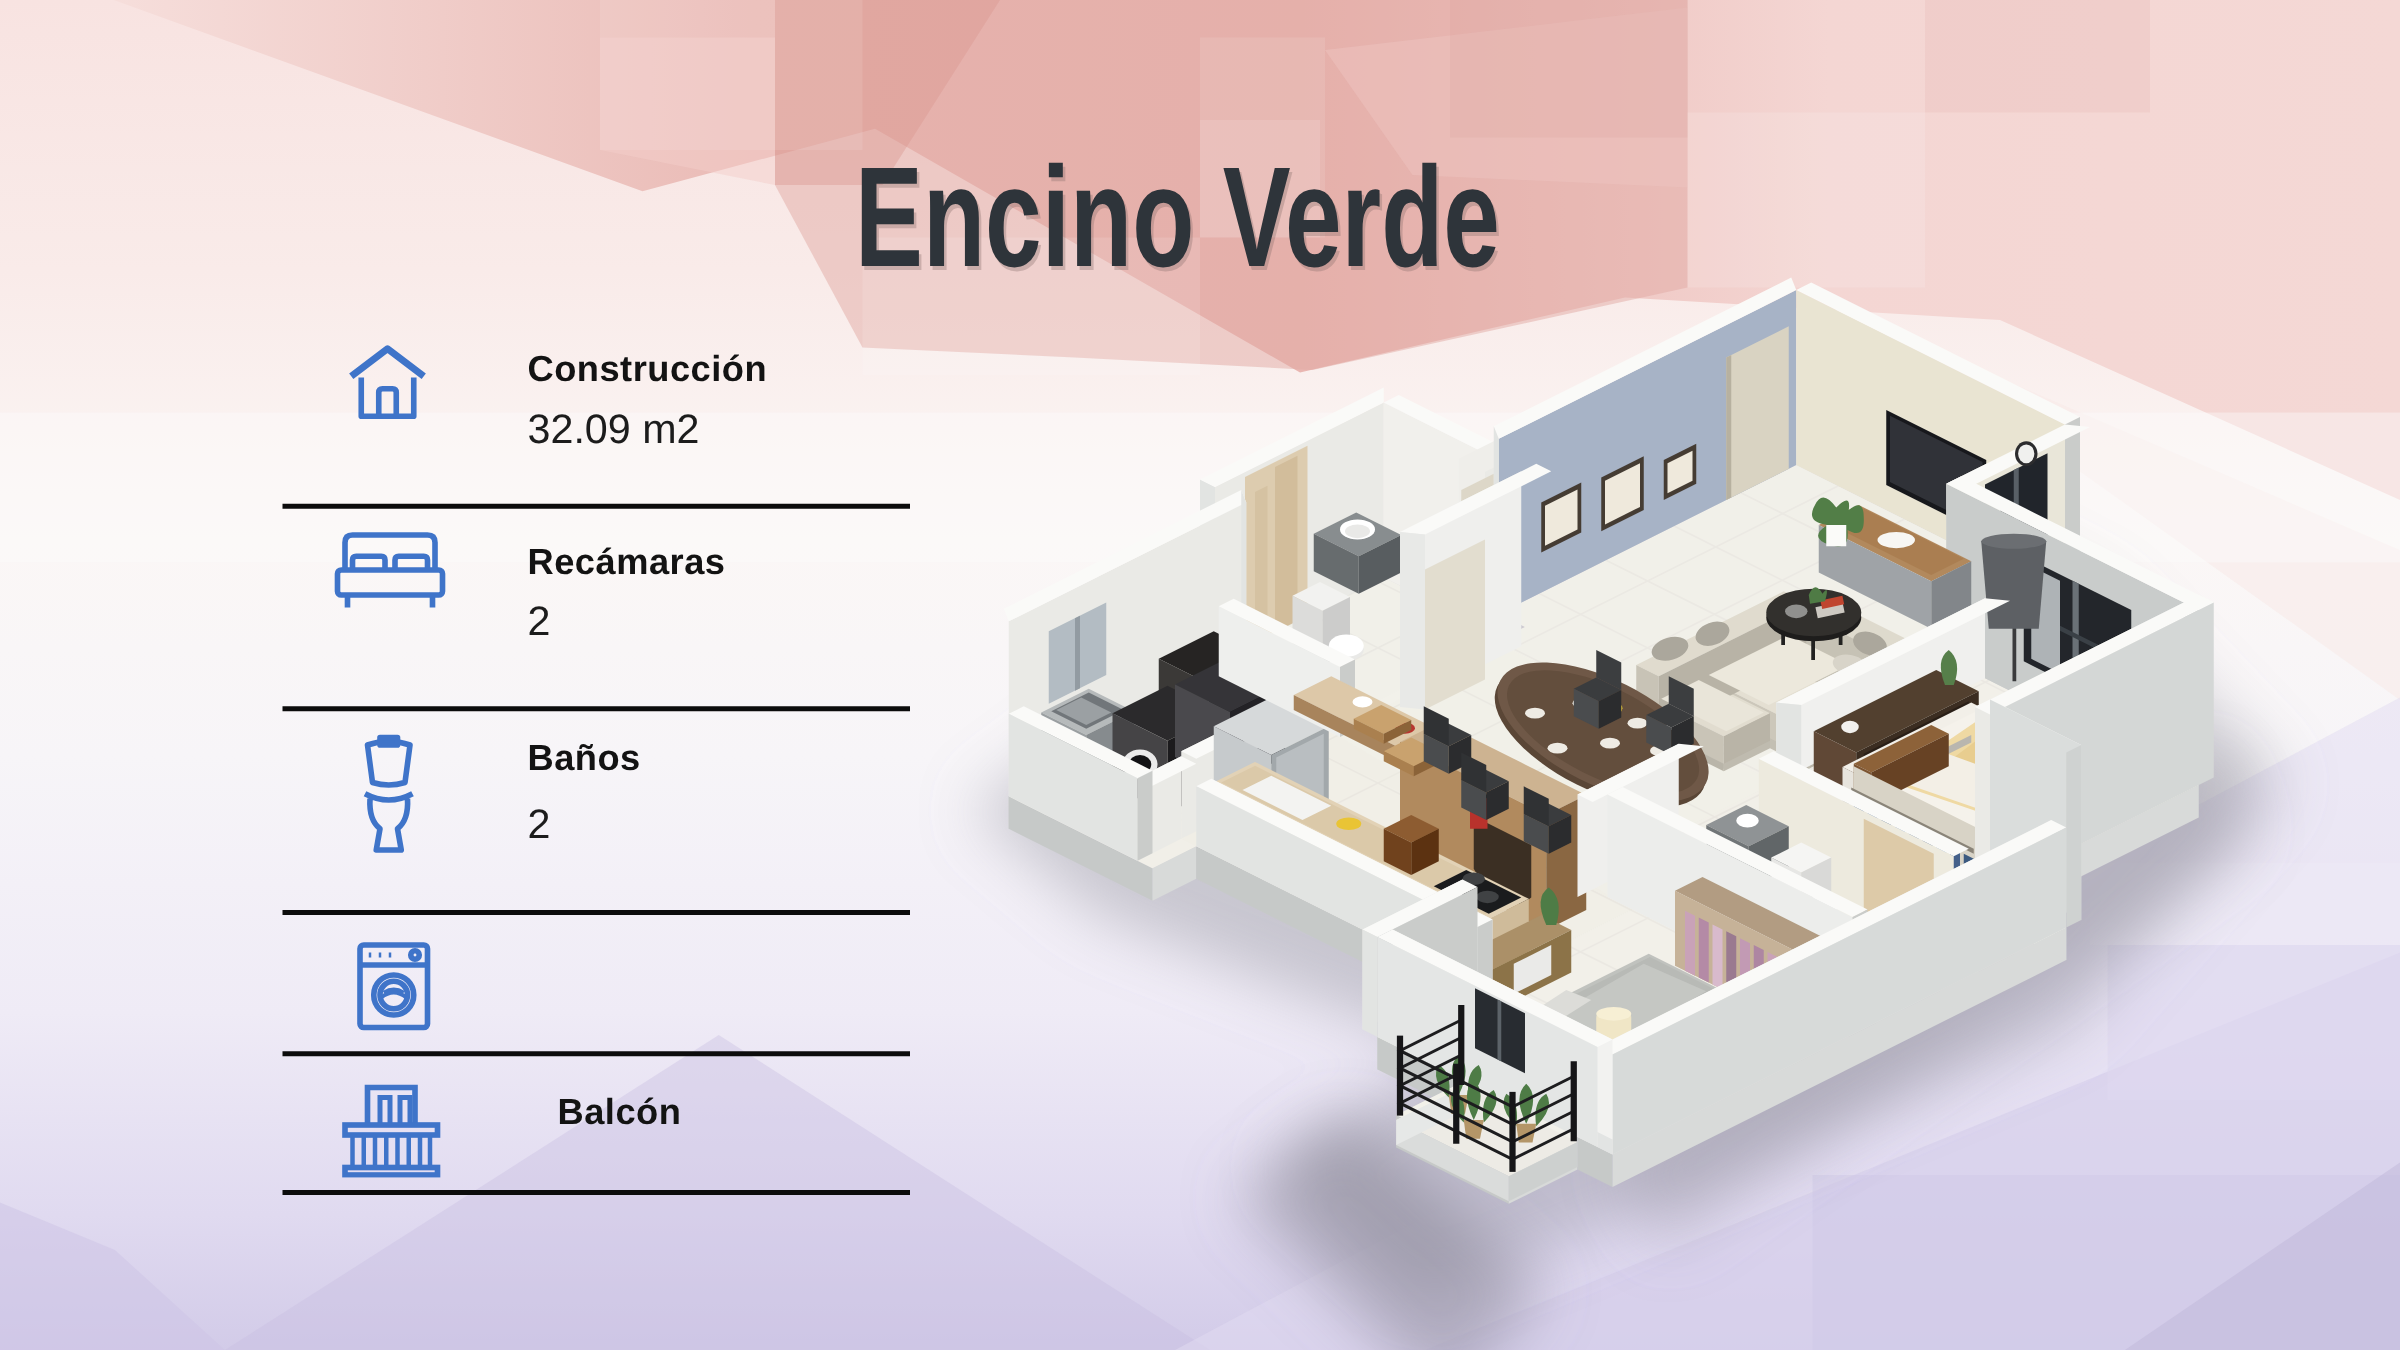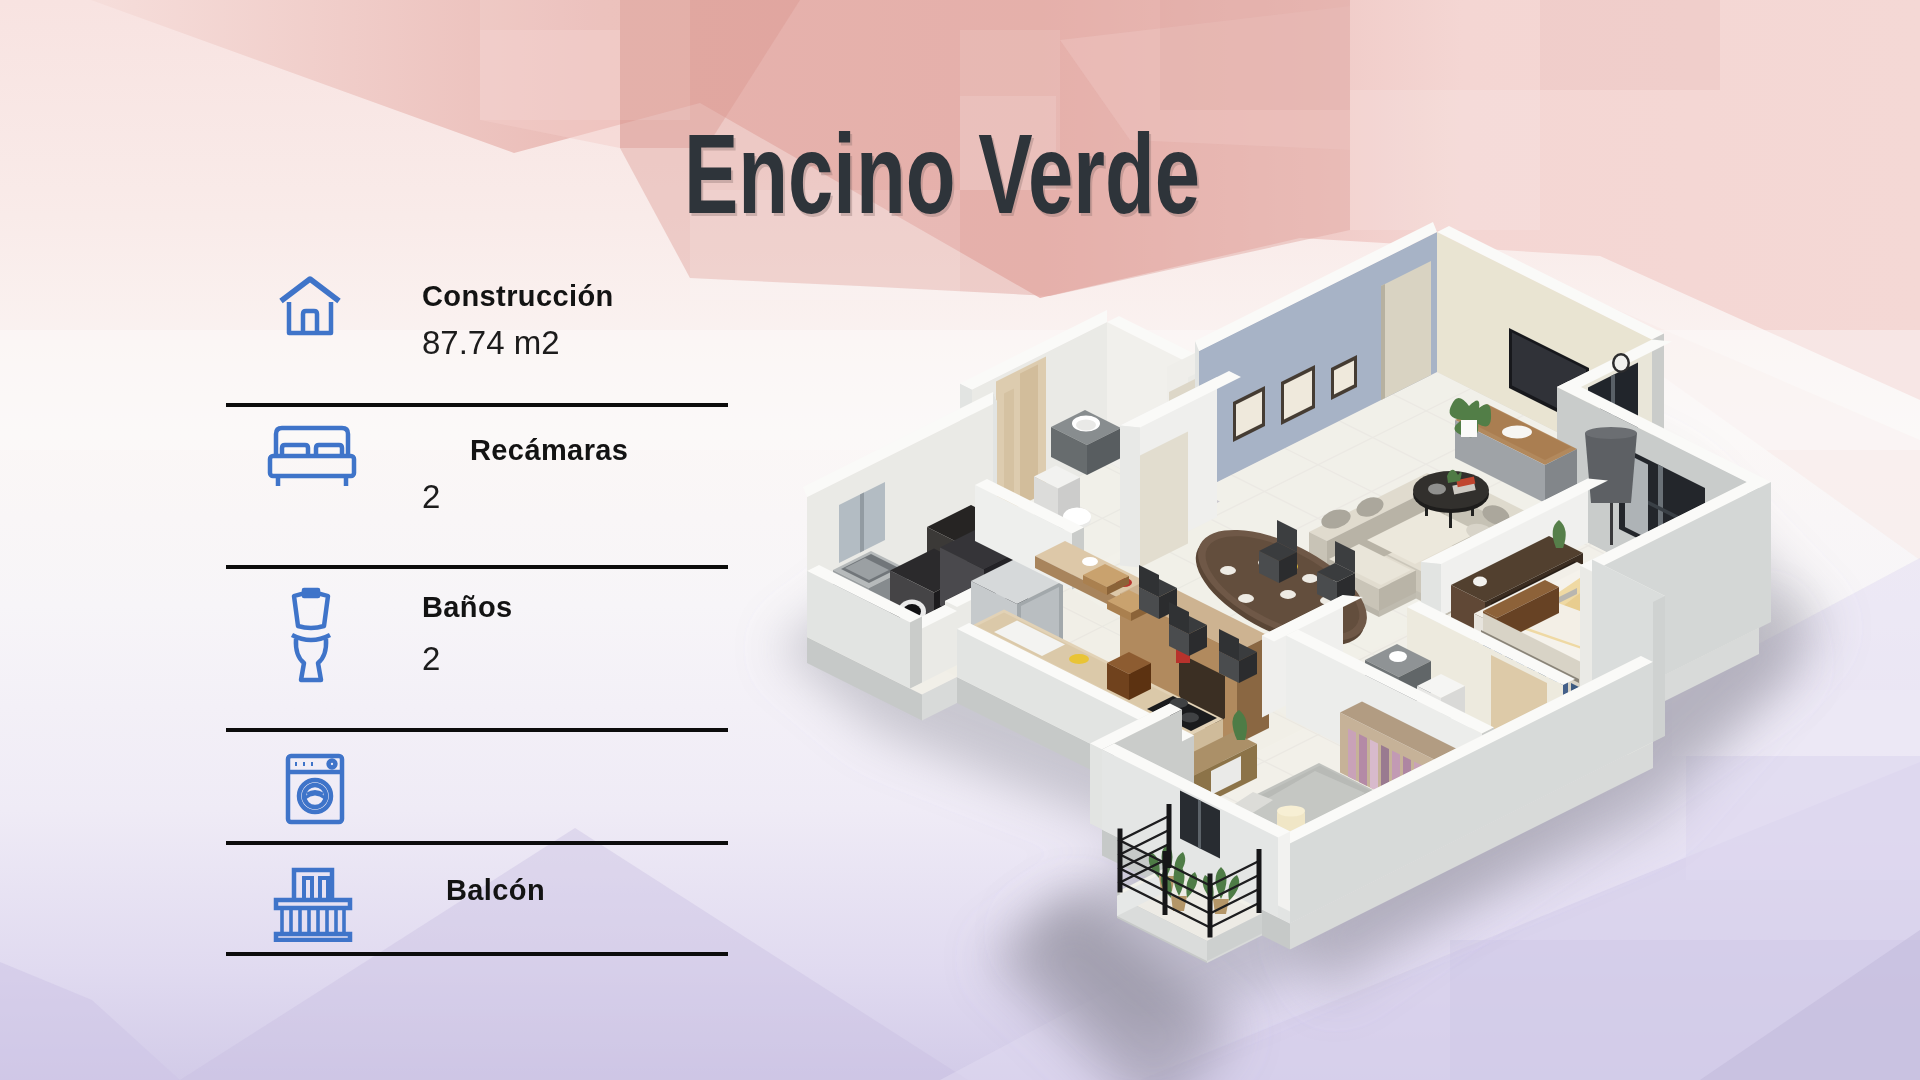--- a/index.html
+++ b/index.html
@@ -565,36 +565,36 @@
 <div class="row" style="top:262px;height:144px;">
 
   <svg class="ic" style="top:10px;" width="72" height="66" viewBox="0 0 72 66">
     <g fill="none" stroke="#3f74c9" stroke-width="4.5" stroke-linejoin="round">
       <path d="M7 29 L36 7 L65 29" stroke-width="5.6"></path>
       <path d="M15 30 V61 H57 V30"></path>
       <path d="M29 61 V42 Q29 39 32 39 H40 Q43 39 43 42 V61"></path>
     </g>
   </svg>
   <div class="lbl" style="top:18px;">Construcción</div>
-  <div class="val" style="top:62px;">87.74 m2</div>
+  <div class="val" style="top:62px;">32.09 m2</div>
 </div>
 
 <div class="div" style="top:403px;"></div>
 
 <div class="row" style="top:420px;height:148px;">
 
   <svg class="ic" style="top:2px;left:40px;" width="92" height="70" viewBox="0 0 92 70">
     <g fill="none" stroke="#3f74c9" stroke-width="4.5" stroke-linejoin="round">
       <path d="M10 34 V12 Q10 6 16 6 H76 Q82 6 82 12 V34"></path>
       <rect x="4" y="34" width="84" height="20" rx="3"></rect>
       <path d="M12 54 v10 M80 54 v10"></path>
       <path d="M16 34 v-8 Q16 23 19 23 H39 Q42 23 42 26 v8 M50 34 v-8 Q50 23 53 23 H73 Q76 23 76 26 v8"></path>
     </g>
   </svg>
-  <div class="lbl" style="top:14px;margin-left:48px;">Recámaras</div>
+  <div class="lbl" style="top:14px;">Recámaras</div>
   <div class="val" style="top:58px;">2</div>
 </div>
 
 <div class="div" style="top:565px;"></div>
 
 <div class="row" style="top:580px;height:150px;">
 
   <svg class="ic" style="top:6px;left:62px;" width="46" height="100" viewBox="0 0 46 100">
     <g fill="none" stroke="#3f74c9" stroke-width="4.5" stroke-linejoin="round">
       <path d="M6 10 Q23 4 40 10 L36 40 Q23 44 10 40 Z"></path>

